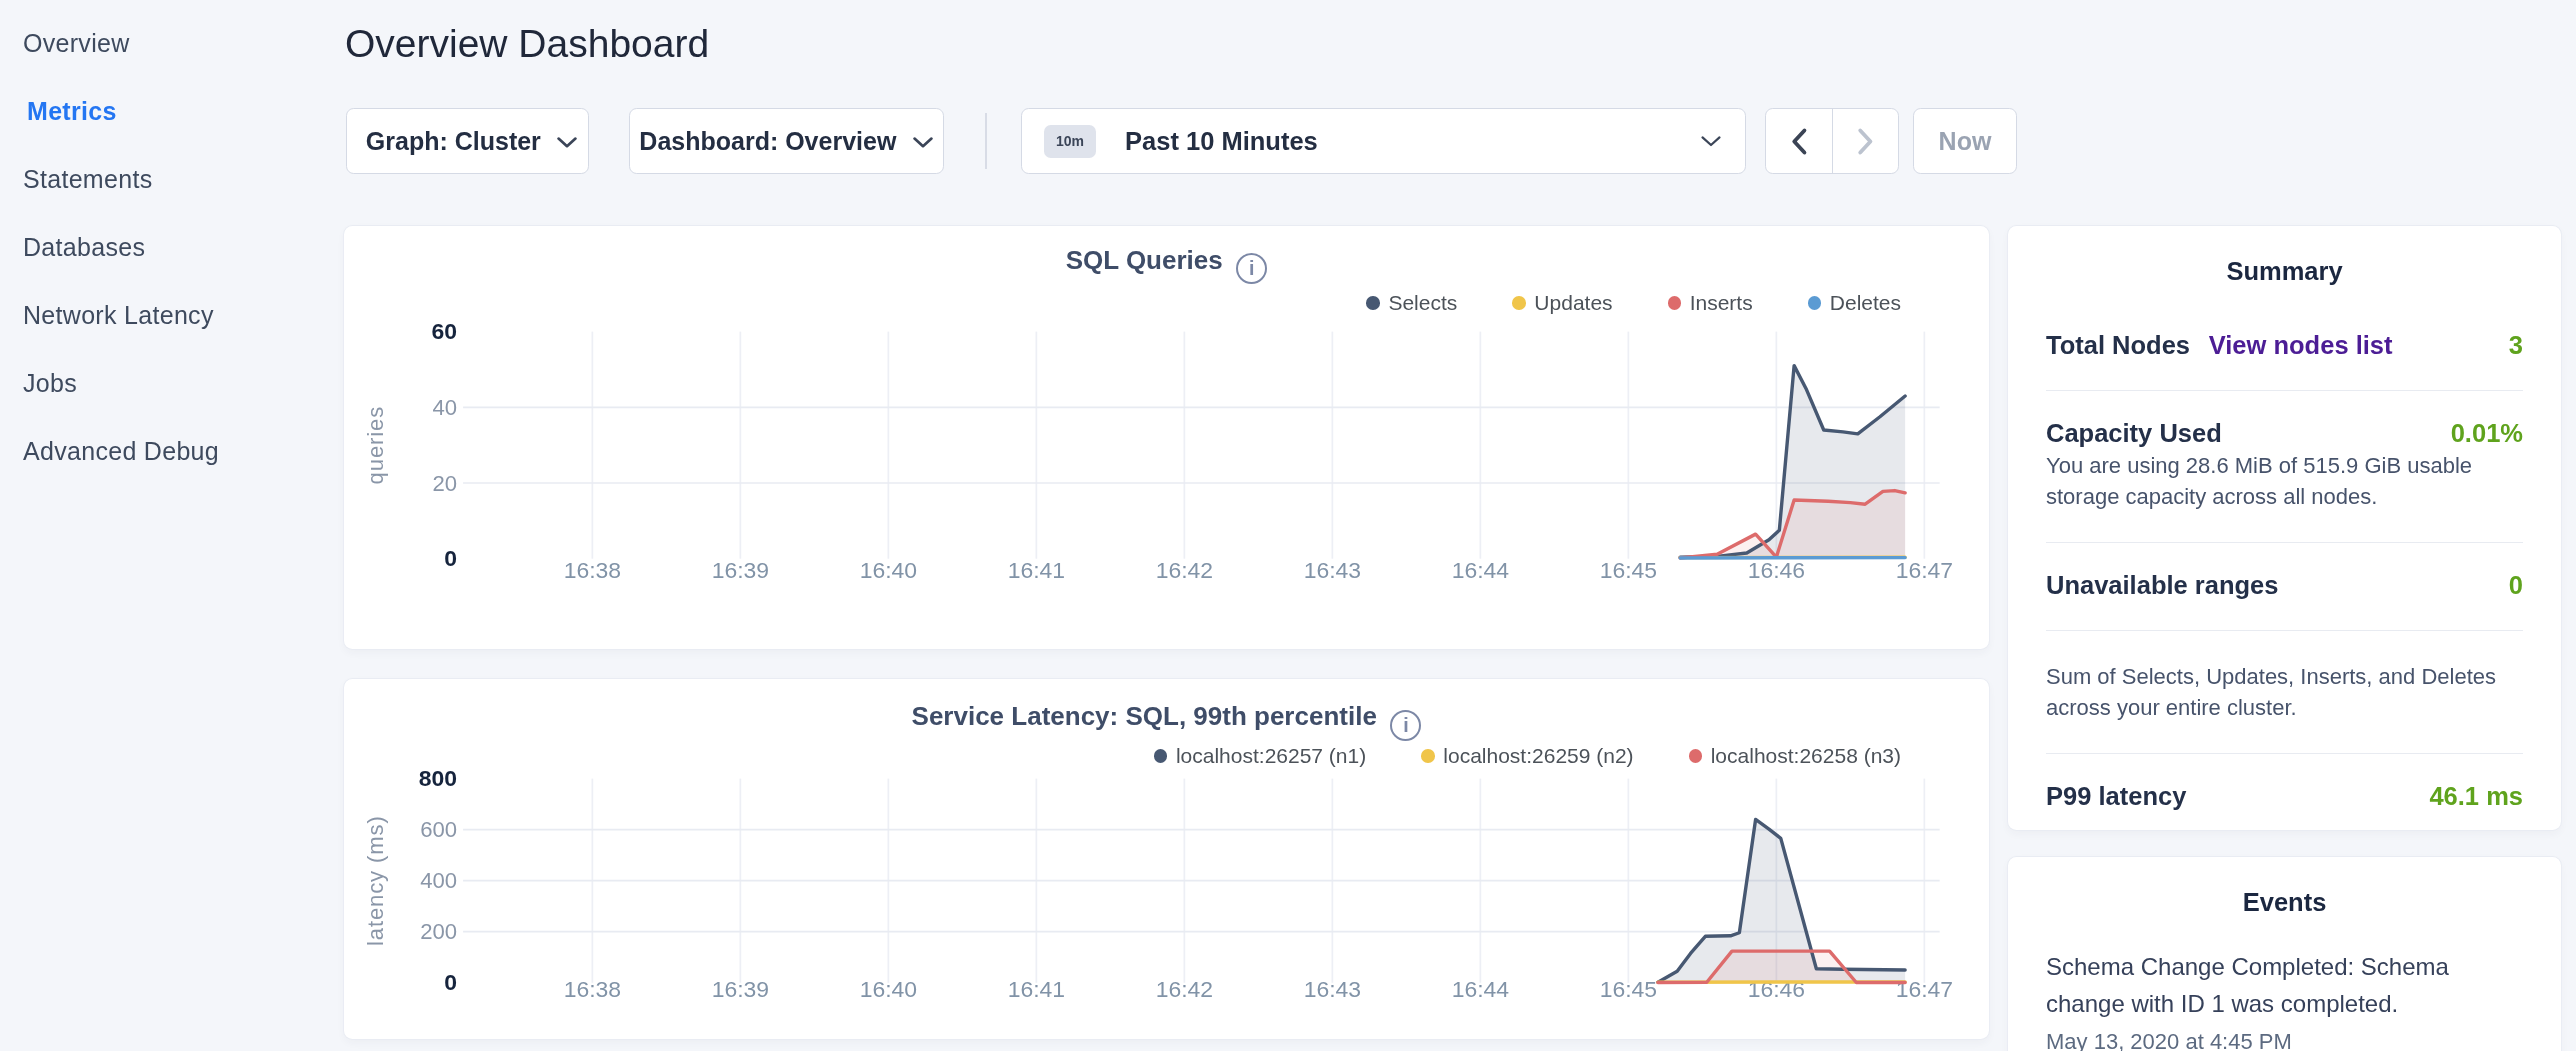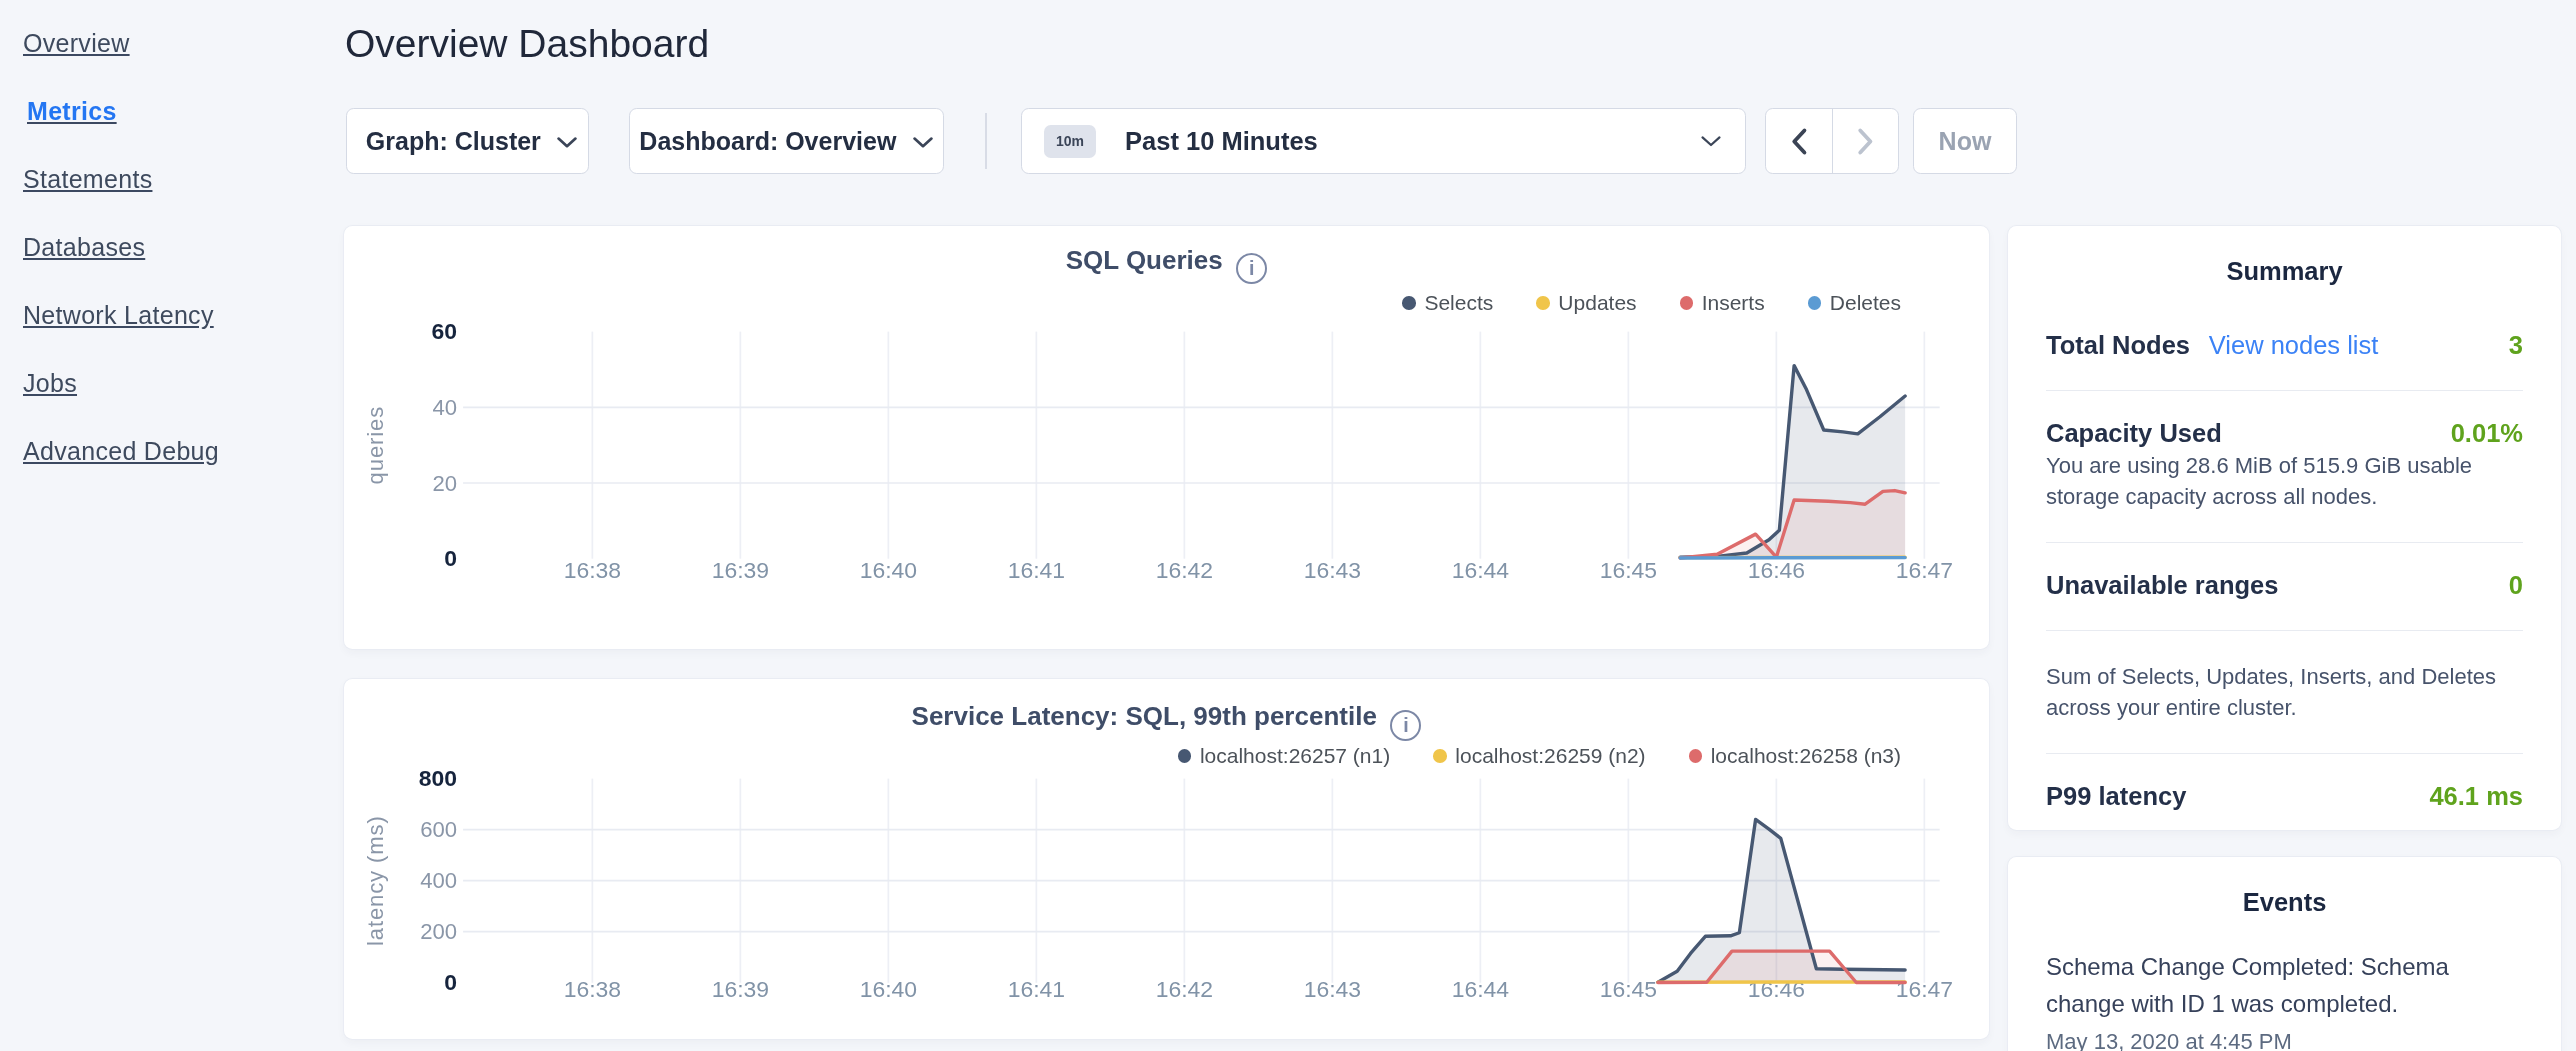--- a/index.html
+++ b/index.html
@@ -5,21 +5,21 @@
   * { margin:0; padding:0; box-sizing:border-box; }
   html,body { width:2576px; height:1051px; }
   body {
     font-family:"Liberation Sans", sans-serif;
     background:#f4f6fa;
     color:#3c4961;
     position:relative;
     overflow:hidden;
   }
   
-  .sidebar { position:absolute; left:0; top:0; width:340px; height:754px; padding-top:8.5px;text-decoration:underline; }
+  .sidebar { position:absolute; left:0; top:0; width:340px; height:754px; padding-top:8.5px; }
   .side-item {
     height:68px; line-height:68px; padding-left:23px;
     font-size:25px; font-weight:500; color:#3e4a5e; cursor:pointer;
     letter-spacing:0.3px;
   }
   .side-item.active { color:#2476f2; font-weight:700;padding-left:27px; }
   
   .page-title {
     position:absolute; left:345px; top:22px;
     font-size:39px; font-weight:500; color:#20283a;
@@ -54,37 +54,37 @@
     font-size:26px; font-weight:700; color:#3f4d68;
   }
   #chart-panel-2 .chart-title-row { top:22px; }
   .info-icon {
     display:inline-block; width:31px; height:31px; border:2.6px solid #7c88a6;
     border-radius:50%; color:#7c88a6; font-size:19.6px; line-height:26px;
     font-weight:700; text-align:center; vertical-align:-6.8px; margin-left:13.6px;
     cursor:pointer;
   }
   .legend-row {
-    position:absolute; top:65px; right:88px; display:flex; gap:43px;
+    position:absolute; top:65px; right:88px; display:flex; gap:55px;
     align-items:center; font-size:21px; color:#4c5259;
   }
   .legend-dot { display:inline-block; width:13.6px; height:13.6px; border-radius:50%; margin-right:8.5px; }
   .chart-svg { position:absolute; left:0; top:0; }
   .ytick  { font-size:26px; fill:#8a96a8; }
   .ytick.strong { font-size:27px; font-weight:700; fill:#16243d; }
   .xtick  { font-size:27px; fill:#8193a7; }
   .unit-label { font-size:26px; fill:#8a96a8; letter-spacing:1px; }
   
   .panel-title { text-align:center; font-size:25.5px; font-weight:700; color:#1b2740; margin-top:31px; }
   .sum-body { padding:17px 38px 0 38px; }
   .sum-row { padding:28px 0 30px 0; border-bottom:1.7px solid #e8ebf1; }
   .sum-row:last-child { border-bottom:none; }
   .sum-line { display:flex; align-items:baseline; }
   .sum-label { font-size:25.5px; font-weight:700; color:#243049; }
-  .sum-link  { font-size:25.5px; font-weight:400; color:#3b82f6; margin-left:18.7px; cursor:pointer; }
+  .sum-link  { font-size:25.5px; font-weight:700; color:#4c1d95; margin-left:18.7px; cursor:pointer; }
   .sum-link:empty { display:none; }
   .sum-value { margin-left:auto; font-size:25.5px; font-weight:700; color:#5fa31d; }
   .sum-desc  { font-size:22px; line-height:31px; color:#47536b; margin-top:2px; max-width:476px; }
   .sum-desc:empty { display:none; }
   .event-item { padding:31px 38px 0 38px; }
   .event-msg { font-size:24px; line-height:37px; color:#36415a; }
   .event-time { font-size:22px; color:#5c6a80; margin-top:6.8px; }
 </style>
 </head>
 <body>

